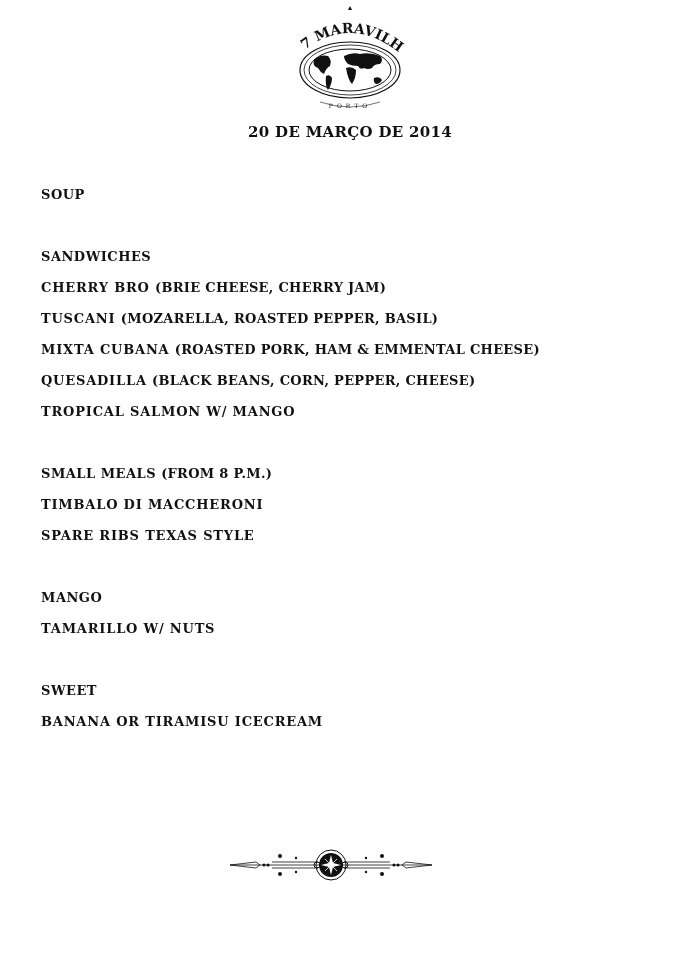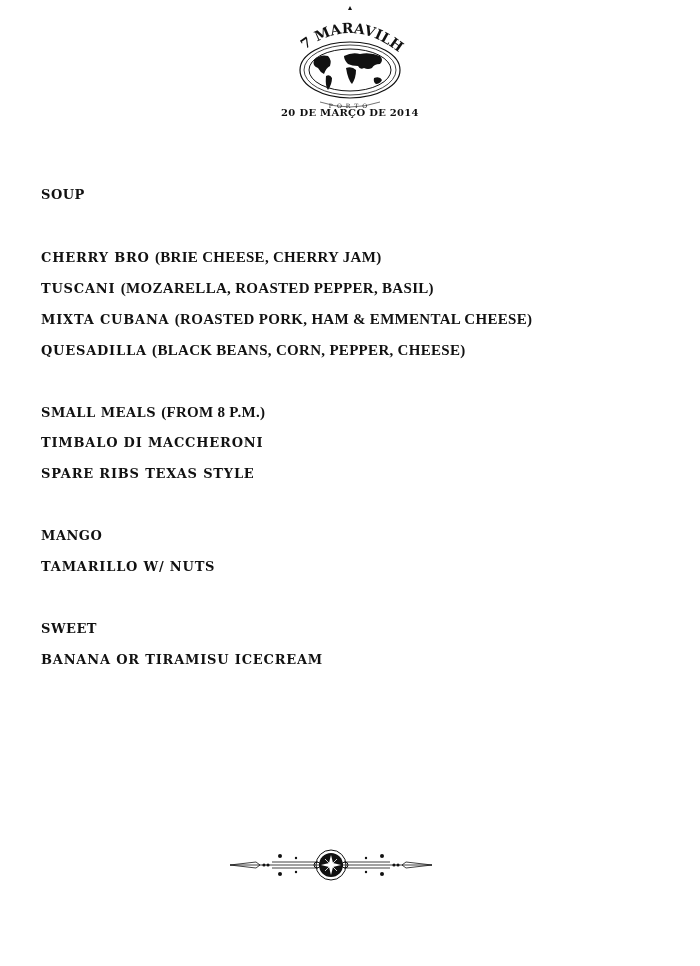--- a/index.html
+++ b/index.html
@@ -1,24 +1,24 @@
 <!DOCTYPE html>
 <html><head>
   <meta charset="utf-8">
   <style>
     html, body { margin: 0; padding: 0; background: #ffffff; }
     body { width: 700px; height: 966px; position: relative; overflow: hidden;
            font-family: "DejaVu Serif", "Liberation Serif", serif; color: #111; }
     .logo { position: absolute; left: 290px; top: 4px; width: 120px; height: 112px; }
-    .date { position: absolute; left: 0; width: 700px; top: 107px; text-align: center;
-            font-size: 10px; font-weight: bold; letter-spacing: 0.3px; }
+    .date { position: absolute; left: 0; width: 700px; top: 123px; text-align: center;
+            font-size: 15px; font-weight: bold; letter-spacing: 0.3px; }
     .menu { position: absolute; left: 41px; top: 184px; }
     .heading { font-size: 13px; font-weight: bold; letter-spacing: 0.5px; height: 31px; line-height: 22px; }
     .item { font-size: 13px; font-weight: bold; letter-spacing: 0.8px; height: 31px; line-height: 22px; white-space: nowrap; }
-    .item .note, .heading .note { font-size: 15px; letter-spacing: 0.3px; font-family: Liberation Serif, serif; }
+    .item .note, .heading .note { font-size: 13px; letter-spacing: 0.3px; }
     .gap { height: 31px; }
     .ornament { position: absolute; left: 228px; top: 848px; width: 206px; height: 34px; }
   </style>
 </head>
 <body>
 
 <svg class="logo" viewBox="0 0 120 112">
   <defs>
     <path id="arcTop" d="M12,48 Q60,10 108,48" fill="none"></path>
   </defs>
@@ -39,24 +39,26 @@
   <path d="M58,6 l2,-4 l2,4 z" fill="#111"></path>
 </svg>
 
 <div class="date">20 DE MARÇO DE 2014</div>
 
 <div class="menu">
 
   <div class="heading"><span>SOUP</span></div>
   <div class="gap"></div>
 
+  <div class="heading"><span>SANDWICHES</span></div>
   <div class="item"><span>CHERRY BRO</span> <span class="note">(BRIE CHEESE, CHERRY JAM)</span></div>
   <div class="item"><span>TUSCANI</span> <span class="note"> (MOZARELLA, ROASTED PEPPER, BASIL)</span></div>
   <div class="item"><span>MIXTA CUBANA</span> <span class="note">(ROASTED PORK, HAM &amp; EMMENTAL CHEESE)</span></div>
   <div class="item"><span>QUESADILLA</span> <span class="note">(BLACK BEANS, CORN, PEPPER, CHEESE)</span></div>
+  <div class="item"><span>TROPICAL SALMON W/ MANGO</span></div>
   <div class="gap"></div>
 
   <div class="heading"><span>SMALL MEALS</span> <span class="note">(FROM 8 P.M.)</span></div>
   <div class="item"><span>TIMBALO DI MACCHERONI</span></div>
   <div class="item"><span>SPARE RIBS TEXAS STYLE</span></div>
   <div class="gap"></div>
 
   <div class="heading"><span>MANGO</span></div>
   <div class="item"><span>TAMARILLO W/ NUTS</span></div>
   <div class="gap"></div>

